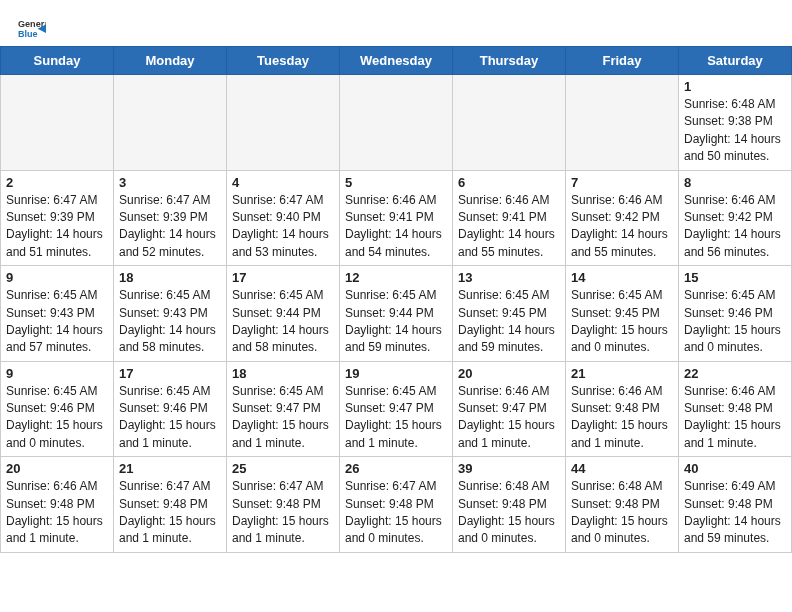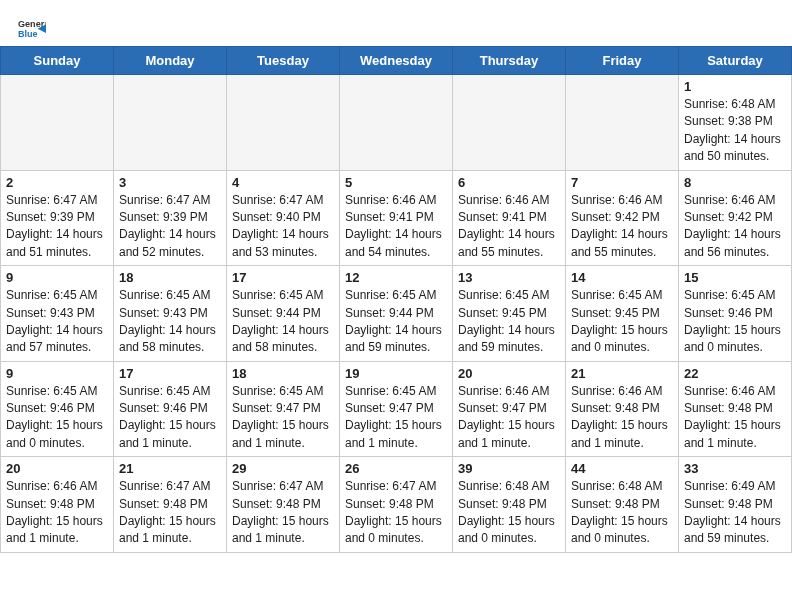--- a/index.html
+++ b/index.html
@@ -296,21 +296,21 @@
 and 1 minute.</div>
         </td>
         <td>
           <span class="day-number">21</span>
           <div class="day-info" style="white-space: pre-line;">Sunrise: 6:47 AM
 Sunset: 9:48 PM
 Daylight: 15 hours
 and 1 minute.</div>
         </td>
         <td>
-          <span class="day-number">29</span>
+          <span class="day-number">25</span>
           <div class="day-info" style="white-space: pre-line;">Sunrise: 6:47 AM
 Sunset: 9:48 PM
 Daylight: 15 hours
 and 1 minute.</div>
         </td>
         <td>
           <span class="day-number">26</span>
           <div class="day-info" style="white-space: pre-line;">Sunrise: 6:47 AM
 Sunset: 9:48 PM
 Daylight: 15 hours
@@ -324,21 +324,21 @@
 and 0 minutes.</div>
         </td>
         <td>
           <span class="day-number">44</span>
           <div class="day-info" style="white-space: pre-line;">Sunrise: 6:48 AM
 Sunset: 9:48 PM
 Daylight: 15 hours
 and 0 minutes.</div>
         </td>
         <td>
-          <span class="day-number">33</span>
+          <span class="day-number">40</span>
           <div class="day-info" style="white-space: pre-line;">Sunrise: 6:49 AM
 Sunset: 9:48 PM
 Daylight: 14 hours
 and 59 minutes.</div>
         </td>
       </tr>
     </tbody>
 </table>
 
 </body></html>

